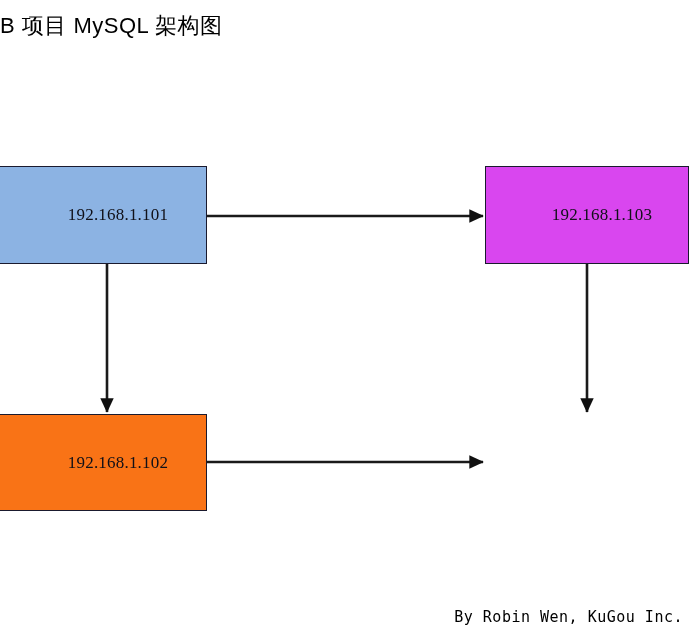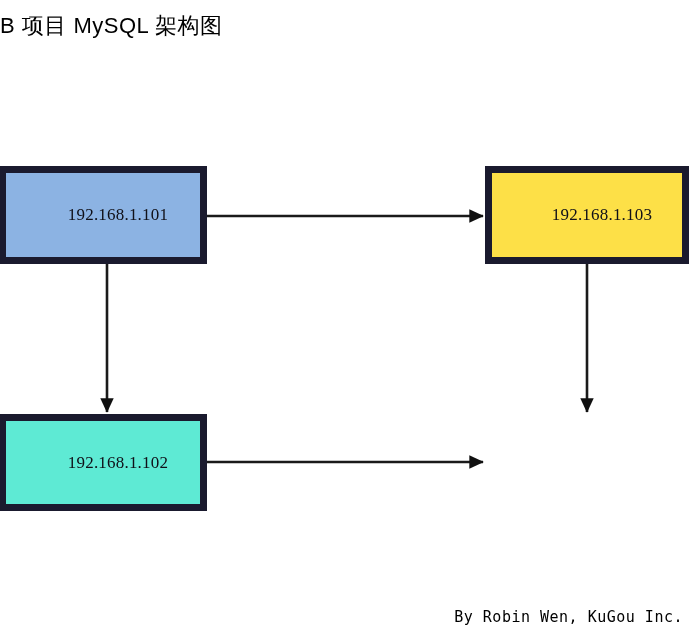--- a/index.html
+++ b/index.html
@@ -32,21 +32,21 @@
     font-size: 22px;
     font-weight: 400;
     color: #000000;
     letter-spacing: 0.5px;
     white-space: nowrap;
     line-height: 1.25;
   }
   .node-box {
     position: absolute;
     box-sizing: border-box;
-    border: 7px solid #14532d;
+    border: 1px solid #14532d;
     display: flex;
     align-items: center;
     justify-content: center;
     font-family: "Liberation Serif", "DejaVu Serif", serif;
     font-size: 17px;
     font-weight: 400;
     color: #101018;
     letter-spacing: 0.2px;
     white-space: nowrap;
     padding-left: 30px;
@@ -115,24 +115,24 @@
 
     <line x1="587" y1="256" x2="587" y2="404" stroke="#1a1a1a" stroke-width="2.6" marker-end="url(#arrow-head)"></line>
 
     <line x1="207" y1="454" x2="483" y2="454" stroke="#1a1a1a" stroke-width="2.6" marker-end="url(#arrow-head)"></line>
   </svg>
 
   <div class="node-box" id="node-101" style="background-color: rgb(140, 179, 227); border-color: rgb(26, 26, 46);">
     <span>192.168.1.101</span>
   </div>
 
-  <div class="node-box" id="node-103" style="background-color: #fde047; border-color: rgb(26, 26, 46);">
+  <div class="node-box" id="node-103" style="background-color: #d946ef; border-color: rgb(26, 26, 46);">
     <span>192.168.1.103</span>
   </div>
 
-  <div class="node-box" id="node-102" style="background-color: #5eead4; border-color: rgb(26, 26, 46);">
+  <div class="node-box" id="node-102" style="background-color: #f97316; border-color: rgb(26, 26, 46);">
     <span>192.168.1.102</span>
   </div>
 
 
   <div id="footer-credit">By Robin Wen, KuGou Inc.</div>
 
 </div>
 
 </body></html>

